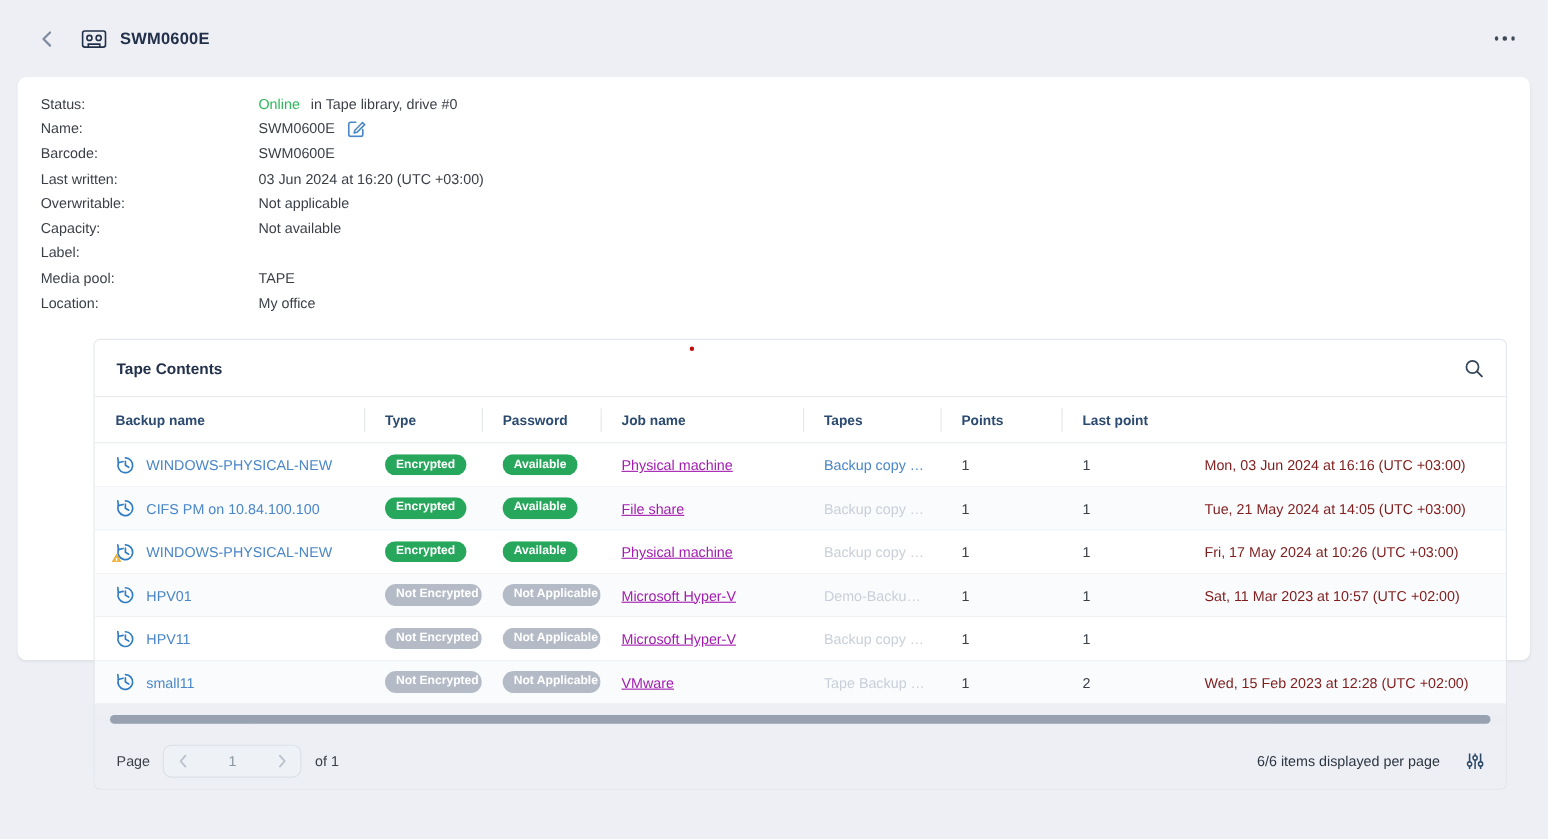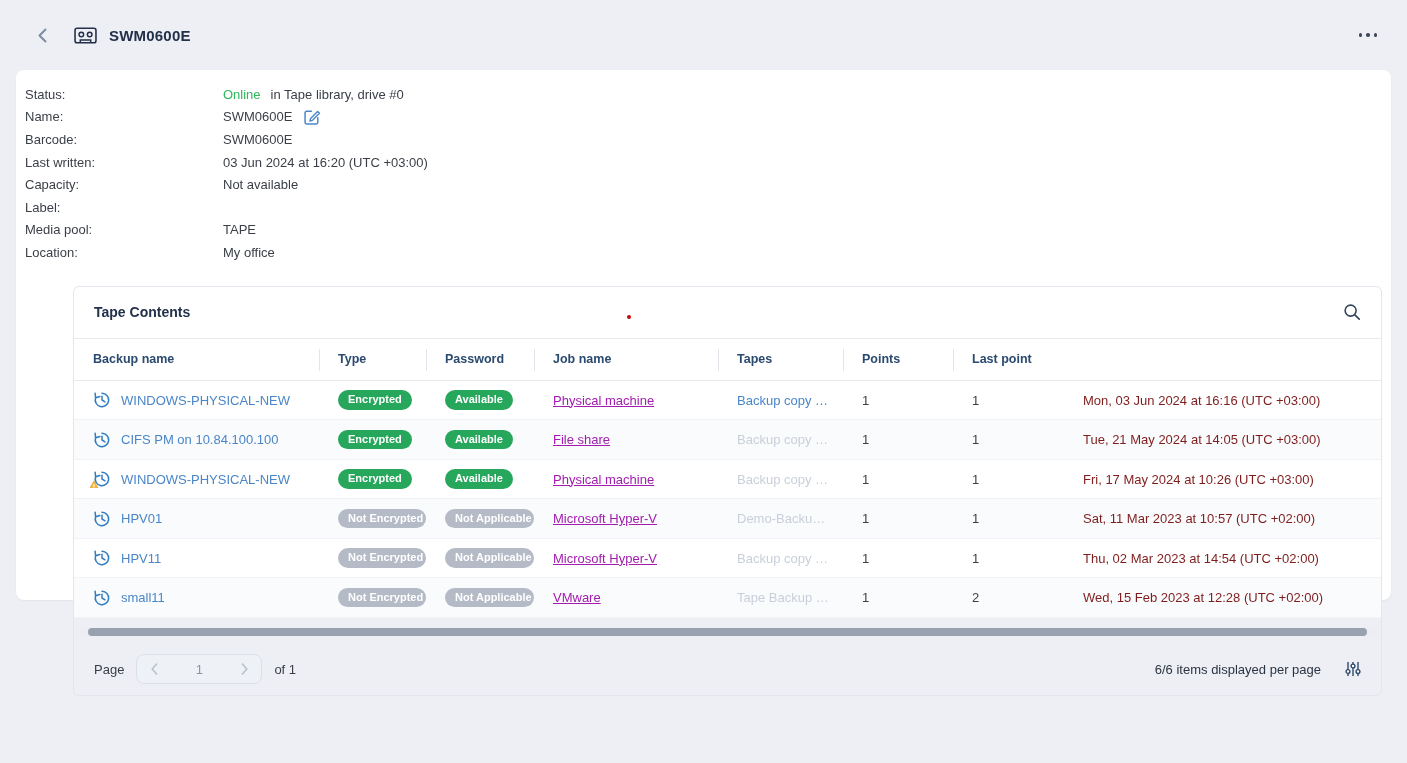--- a/index.html
+++ b/index.html
@@ -17,21 +17,21 @@
   .back-btn { width:20px; height:20px; display:flex; align-items:center; justify-content:center; cursor:pointer; }
   .tape-icn { margin-left:22px; display:flex; align-items:center; }
   .page-title { margin-left:12px; font-size:15px; font-weight:bold; color:#22304a; letter-spacing:.2px; }
   .menu-dots { margin-left:auto; display:flex; gap:4px; padding:6px; cursor:pointer; }
   .menu-dots i { width:3.5px; height:3.5px; border-radius:50%; background:#3f4856; display:block; }
   
   .card {
     position:absolute; left:16px; right:16px; top:70px; height:530px;
     background:#fff; border-radius:8px;
     box-shadow:0 1px 2px rgba(16,24,40,.05);
-    padding:13px 9px 14px;
+    padding:13px 21px 14px;
   }
   
   .drow { height:22.6px; display:flex; align-items:center; }
   .dlabel { width:198px; flex:none; color:#3a3f47; }
   .dvalue { display:flex; align-items:center; }
   .online { color:#2eb85c; margin-right:10px; }
   .edit-btn { margin-left:12px; display:flex; align-items:center; cursor:pointer; }
   
   .panel {
     margin-top:22px; border:1px solid #e3e6ec; border-radius:6px;
@@ -137,20 +137,24 @@
     </div>
     <div class="drow">
       <div class="dlabel">Barcode:</div>
       <div class="dvalue">SWM0600E</div>
     </div>
     <div class="drow">
       <div class="dlabel">Last written:</div>
       <div class="dvalue">03 Jun 2024 at 16:20 (UTC +03:00)</div>
     </div>
     <div class="drow">
+      <div class="dlabel">Overwritable:</div>
+      <div class="dvalue">Not applicable</div>
+    </div>
+    <div class="drow">
       <div class="dlabel">Capacity:</div>
       <div class="dvalue">Not available</div>
     </div>
     <div class="drow">
       <div class="dlabel">Label:</div>
       <div class="dvalue"></div>
     </div>
     <div class="drow">
       <div class="dlabel">Media pool:</div>
       <div class="dvalue">TAPE</div>
@@ -312,21 +316,20 @@
           <div class="td">
             <span class="badge b-gray">Not Encrypted ...</span>
           </div>
           <div class="td">
             <span class="badge b-gray">Not Applicable ...</span>
           </div>
           <div class="td type-cell">Microsoft Hyper-V</div>
           <div class="td job-cell">Backup copy …</div>
           <div class="td num-cell">1</div>
           <div class="td num-cell">1</div>
-          <div class="td date-cell">Thu, 02 Mar 2023 at 14:54 (UTC +02:00)</div>
         </div>
         <div class="tgrid trow alt">
           <div class="td name-cell">
             <span class="ricon">
               <svg class="ri" viewBox="0 0 18 18">
                 <path d="M9 2.3a6.7 6.7 0 1 1-6.4 4.5" fill="none"></path>
                 <path d="M2.1 2.2l.5 4.5 4.3-1.1" fill="none"></path>
                 <path d="M9 5.3V9l3 1.8" fill="none"></path>
               </svg>
             </span>

